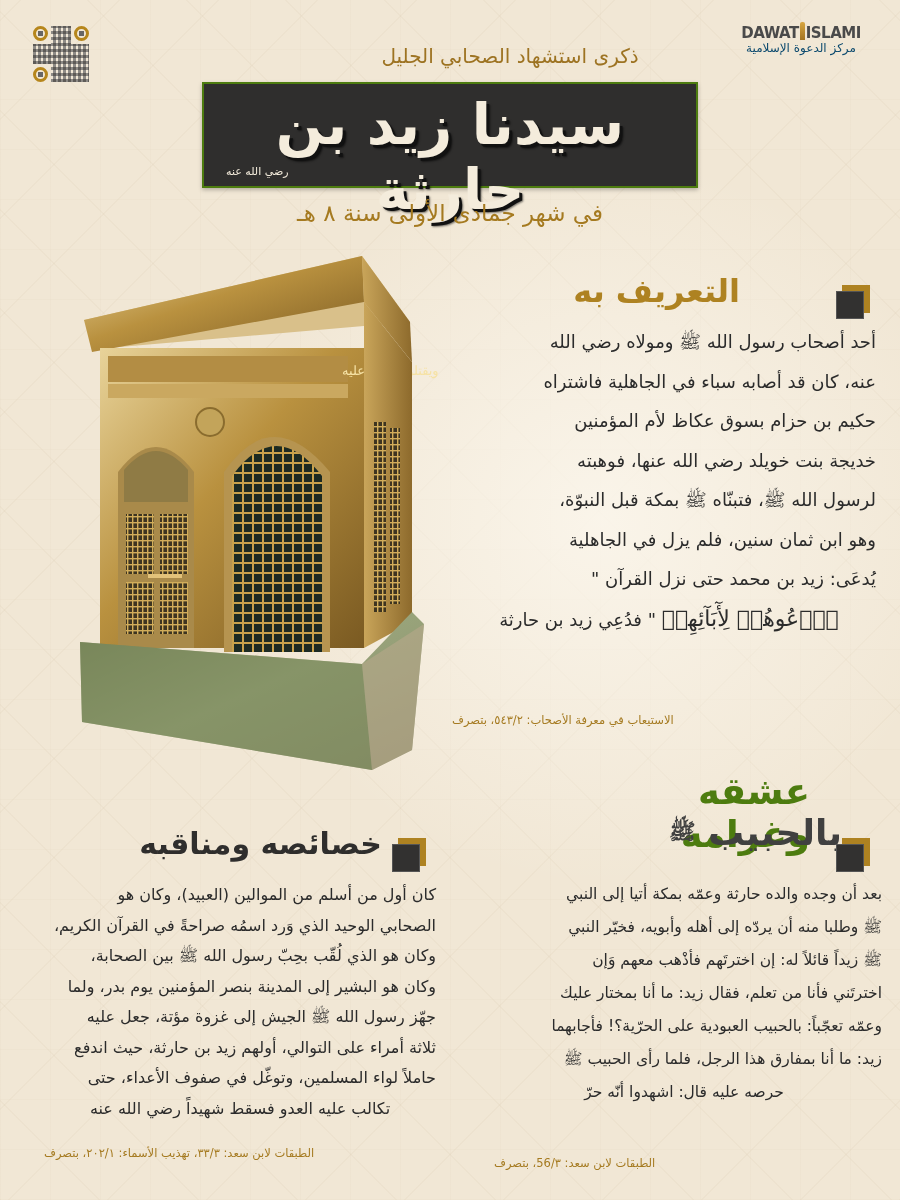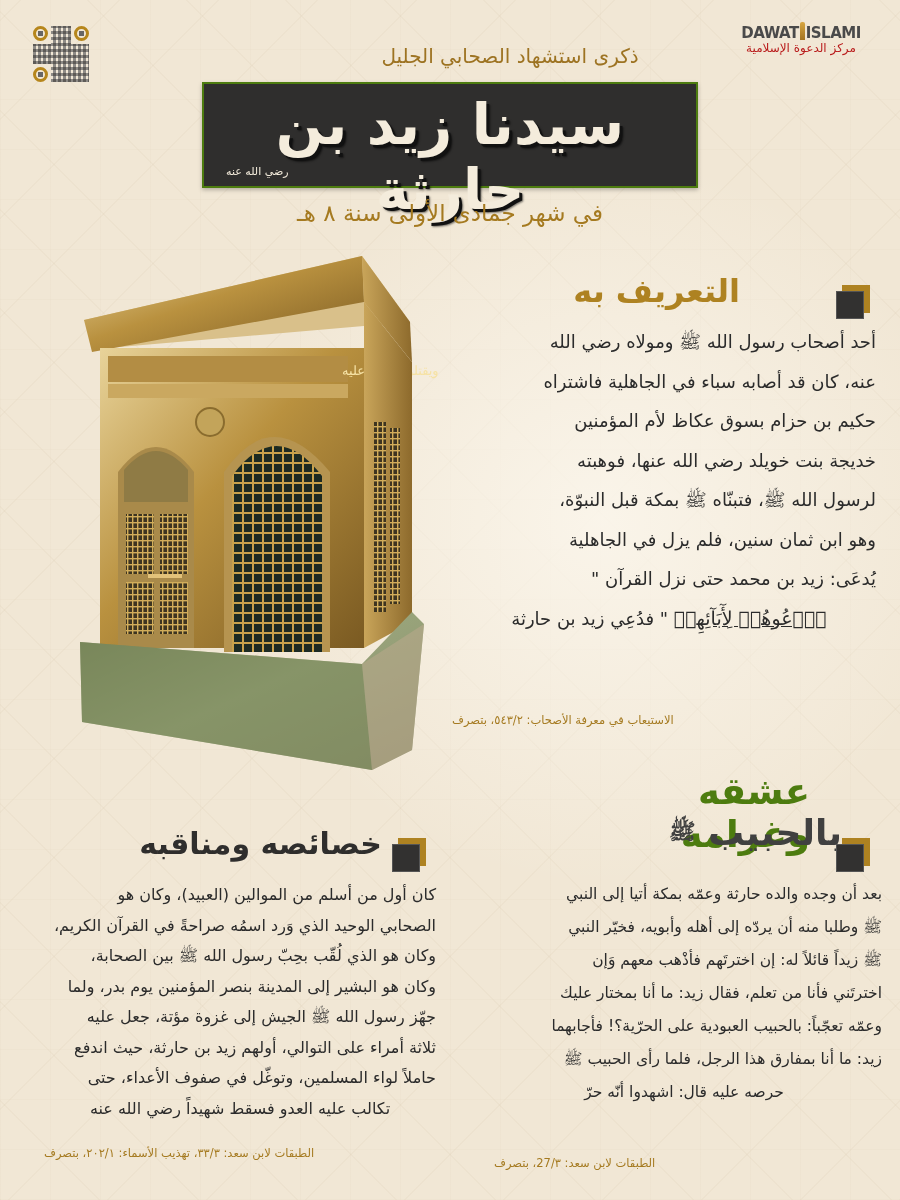--- a/index.html
+++ b/index.html
@@ -31,21 +31,21 @@
     background-blend-mode: multiply;
     -webkit-mask: linear-gradient(#000,#000);
     opacity: 0.75;
     clip-path: polygon(18px 0, 38px 0, 38px 18px, 56px 18px, 56px 56px, 18px 56px, 18px 38px, 0 38px, 0 18px, 18px 18px);
   }
 
   
   .logo { right: 24px; top: 22px; width: 150px; text-align: center; }
   .logo .en { font-family: "DejaVu Sans", sans-serif; font-weight: bold; font-size: 15px; color: #4a4a4a; letter-spacing: -0.5px; }
   .logo .tower { display: inline-block; width: 5px; height: 18px; background: linear-gradient(#d7a640, #a37320); margin: 0 1px; vertical-align: -2px; border-radius: 2px 2px 0 0; }
-  .logo .ar { font-family: "DejaVu Sans", sans-serif; font-size: 12px; color: #b91c1c; margin-top: -1px; }
+  .logo .ar { font-family: "DejaVu Sans", sans-serif; font-size: 12px; color: #0c4a6e; margin-top: -1px; }
 
   
   .subtitle { left: 300px; top: 44px; width: 420px; text-align: center; font-size: 20px; color: #9d7322; }
   .title-box {
     left: 202px; top: 82px; width: 496px; height: 106px;
     background: #2f2e2d; border: 2px solid #4d7c0f;
     box-shadow: 0 2px 4px rgba(0,0,0,0.25);
   }
   .title-text {
     position: absolute; left: 0; right: 0; top: 8px; text-align: center;
@@ -61,21 +61,21 @@
   .bullet .back { position: absolute; right: 0; top: 0; width: 28px; height: 28px; background: #ae8221; }
   .bullet .front { position: absolute; left: 0; bottom: 0; width: 28px; height: 28px; background: #323130; border: 1px solid #555; }
 
   .sec-head { font-family: "DejaVu Sans", sans-serif; font-weight: bold; }
   .sec1-title { right: 160px; top: 272px; font-size: 32px; color: #ae8221; }
   .sec1-bullet { left: 836px; top: 285px; }
 
   .body-text { font-size: 18px; line-height: 39.5px; text-align: justify; text-align-last: right; }
   .sec1-body { left: 452px; top: 322px; width: 424px; }
   .sec1-body p { white-space: nowrap; }
-  .quran { font-family: "DejaVu Serif", serif; font-size: 19px; text-decoration: underline; }
+  .quran { font-family: "DejaVu Serif", serif; font-size: 22px; }
   .source { font-size: 11.5px; color: #a57a20; }
   .sec1-source { left: 452px; top: 713px; width: 260px; text-align: left; direction: rtl; }
 
   .sec2-title1 { left: 560px; top: 770px; width: 250px; text-align: right; font-size: 37px; color: #4d7c0f; }
   .sec2-title2 { left: 592px; top: 812px; width: 250px; text-align: right; font-size: 36px; color: #404040; }
   .sec2-title2 .saw { font-size: 22px; font-family: "DejaVu Serif", serif; vertical-align: 6px; }
   .sec2-bullet { left: 836px; top: 838px; }
   .sec2-body { left: 486px; top: 878px; width: 396px; font-size: 15.5px; line-height: 33px; }
   .sec2-body p { white-space: nowrap; }
   .sec2-source { left: 494px; top: 1156px; width: 260px; direction: rtl; text-align: left; }
@@ -209,21 +209,21 @@
 </div>
 <div class="abs body-text sec2-body" dir="rtl">
   <p>بعد أن وجده والده حارثة وعمّه بمكة أتيا إلى النبي</p>
   <p>ﷺ وطلبا منه أن يردّه إلى أهله وأبويه، فخيّر النبي</p>
   <p>ﷺ زيداً قائلاً له: إن اخترتَهم فأذْهب معهم وَإن</p>
   <p>اخترتَني فأنا من تعلم، فقال زيد: ما أنا بمختار عليك</p>
   <p>وعمّه تعجّباً: بالحبيب العبودية على الحرّية؟! فأجابهما</p>
   <p>زيد: ما أنا بمفارق هذا الرجل، فلما رأى الحبيب ﷺ</p>
   <p class="center-line">حرصه عليه قال: اشهدوا أنّه حرّ</p>
 </div>
-<div class="abs source sec2-source">الطبقات لابن سعد: 27/٣، بتصرف</div>
+<div class="abs source sec2-source">الطبقات لابن سعد: 56/٣، بتصرف</div>
 
 <div class="abs sec-head sec3-title" dir="rtl">خصائصه ومناقبه</div>
 <div class="abs bullet sec3-bullet">
   <div class="back"></div>
   <div class="front"></div>
 </div>
 <div class="abs body-text sec3-body" dir="rtl">
   <p>كان أول من أسلم من الموالين (العبيد)، وكان هو</p>
   <p>الصحابي الوحيد الذي وَرد اسمُه صراحةً في القرآن الكريم،</p>
   <p>وكان هو الذي لُقّب بحِبّ رسول الله ﷺ بين الصحابة،</p>

